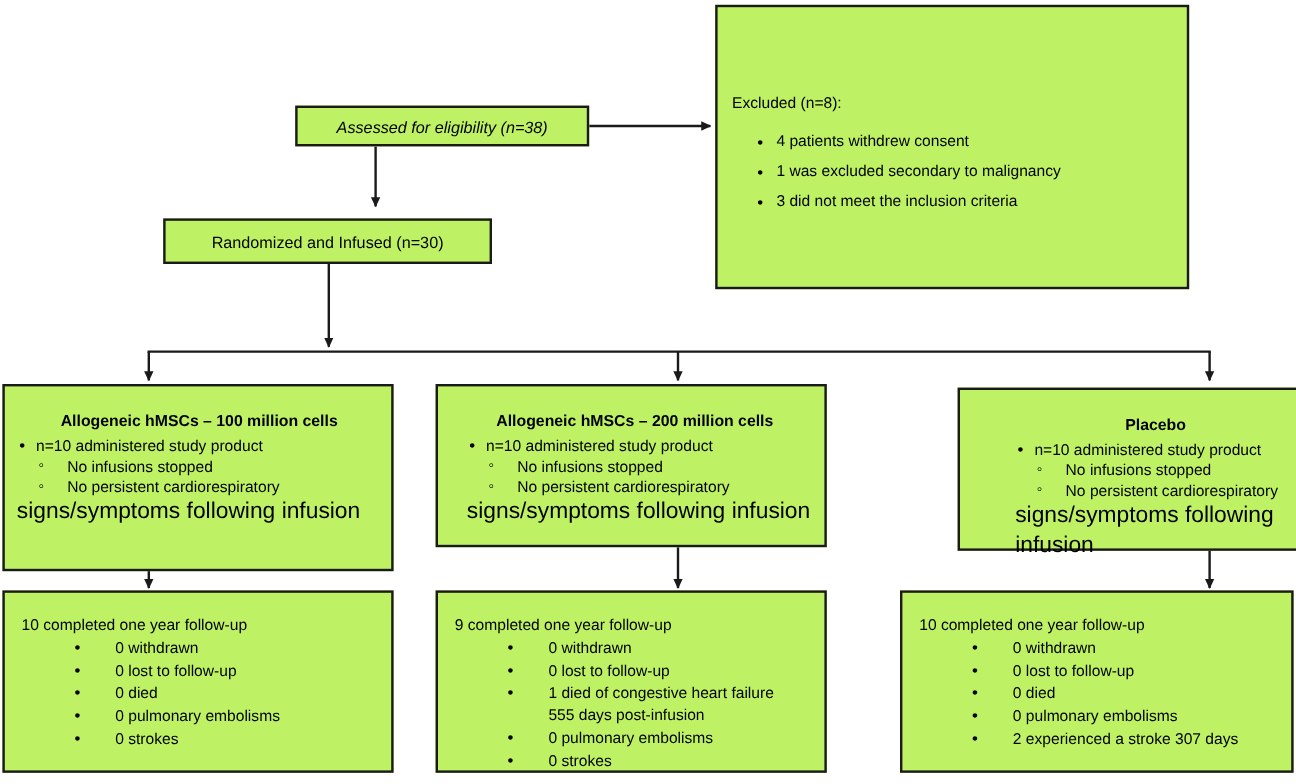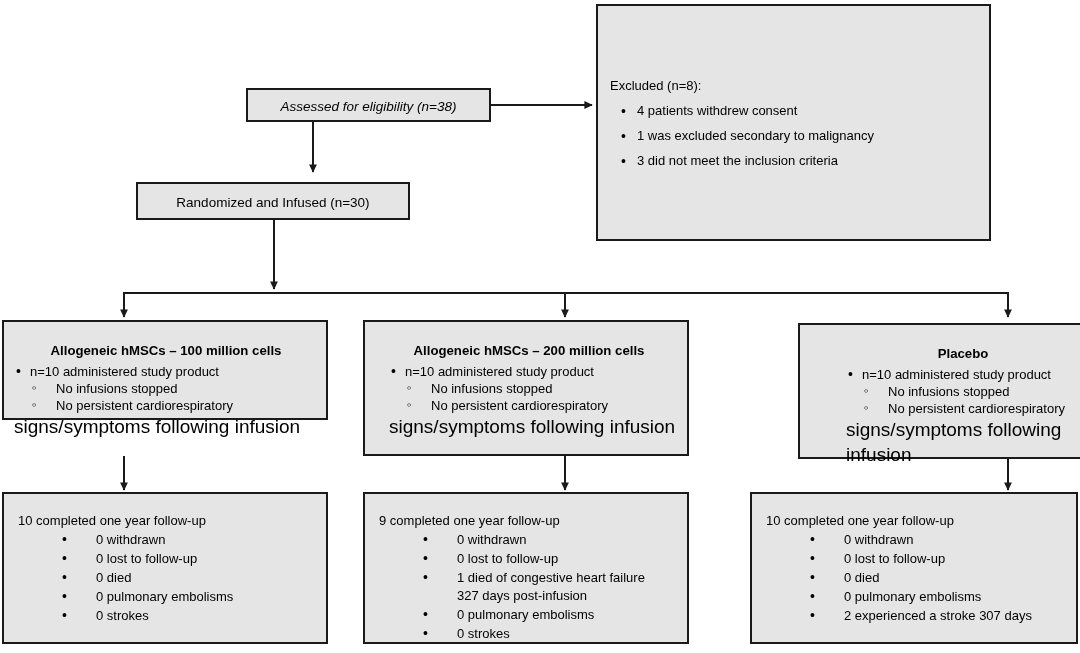--- a/index.html
+++ b/index.html
@@ -26,21 +26,21 @@
     position: absolute;
     left: 0; top: 0;
     width: 1080px;
     height: 653px;
     pointer-events: none;
   }
   .box {
     position: absolute;
     box-sizing: border-box;
     border: 2px solid #1a1a1a;
-    background: #e5e5e5;
+    background: #bef264;
   }
   .box-inner {
     position: absolute;
     left: 0; right: 0;
     box-sizing: border-box;
   }
   .ctr-title {
     text-align: center;
     font-size: 13.5px;
     line-height: 1.2;
@@ -115,21 +115,21 @@
     position: absolute;
     left: 44px;
     top: -1px;
     font-size: 14px;
   }
   ul.outcome > li .wrap2 {
     display: block;
   }
   
   ul.exc {
-    margin: 5px;
+    margin: 15px;
     padding: 0;
     list-style: none;
   }
   ul.exc > li {
     position: relative;
     font-size: 13px;
     line-height: 1.3;
     padding-left: 22px;
     margin-top: 8px;
   }
@@ -201,21 +201,21 @@
       </ul>
     </div>
   </div>
 
   <div class="box" style="left:136px; top:182px; width:274px; height:38px;">
     <div class="box-inner ctr-title" style="top:11px;">
       <span>Randomized and Infused (n=30)</span>
     </div>
   </div>
 
-  <div class="box arm1" style="left:2px; top:320px; width:326px; height:100px;">
+  <div class="box arm1" style="left:2px; top:320px; width:326px; height:156px;">
     <div class="box-inner" style="top:21px; padding-left:10px; padding-right:8px;">
       <div class="arm-title">Allogeneic hMSCs – 100 million cells</div>
       <ul class="lvl1">
         <li>n=10 administered study product</li>
       </ul>
       <ul class="lvl2">
         <li>No infusions stopped</li>
         <li>No persistent cardiorespiratory</li>
       </ul>
       <div class="cont-line">signs/symptoms following infusion</div>
@@ -264,21 +264,21 @@
   </div>
 
   <div class="box" style="left:363px; top:492px; width:326px; height:152px;">
     <div class="box-inner" style="top:19px; padding-left:14px; padding-right:8px;">
       <div class="lead">9 completed one year follow-up</div>
       <ul class="outcome">
         <li>0 withdrawn</li>
         <li>0 lost to follow-up</li>
         <li>
           <span>1 died of congestive heart failure</span>
-          <span class="wrap2">327 days post-infusion</span>
+          <span class="wrap2">555 days post-infusion</span>
         </li>
         <li>0 pulmonary embolisms</li>
         <li>0 strokes</li>
       </ul>
     </div>
   </div>
 
   <div class="box" style="left:750px; top:492px; width:328px; height:152px;">
     <div class="box-inner" style="top:19px; padding-left:14px; padding-right:8px;">
       <div class="lead">10 completed one year follow-up</div>

